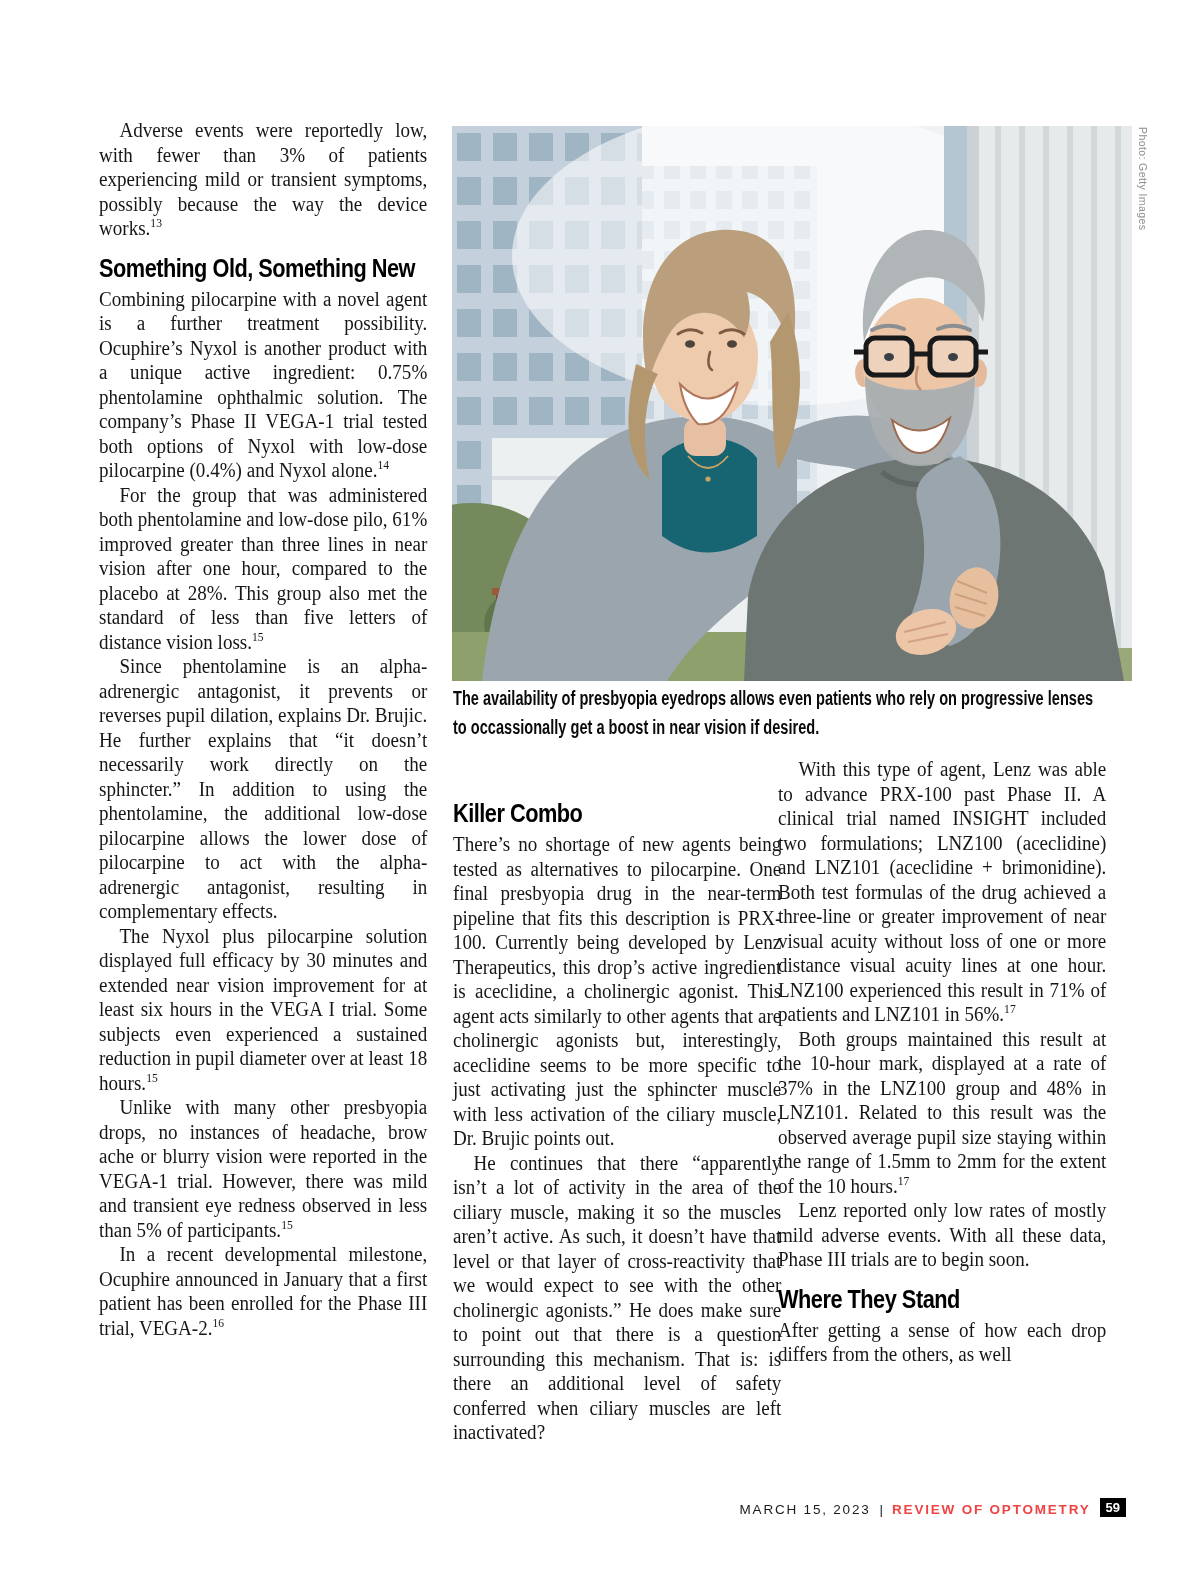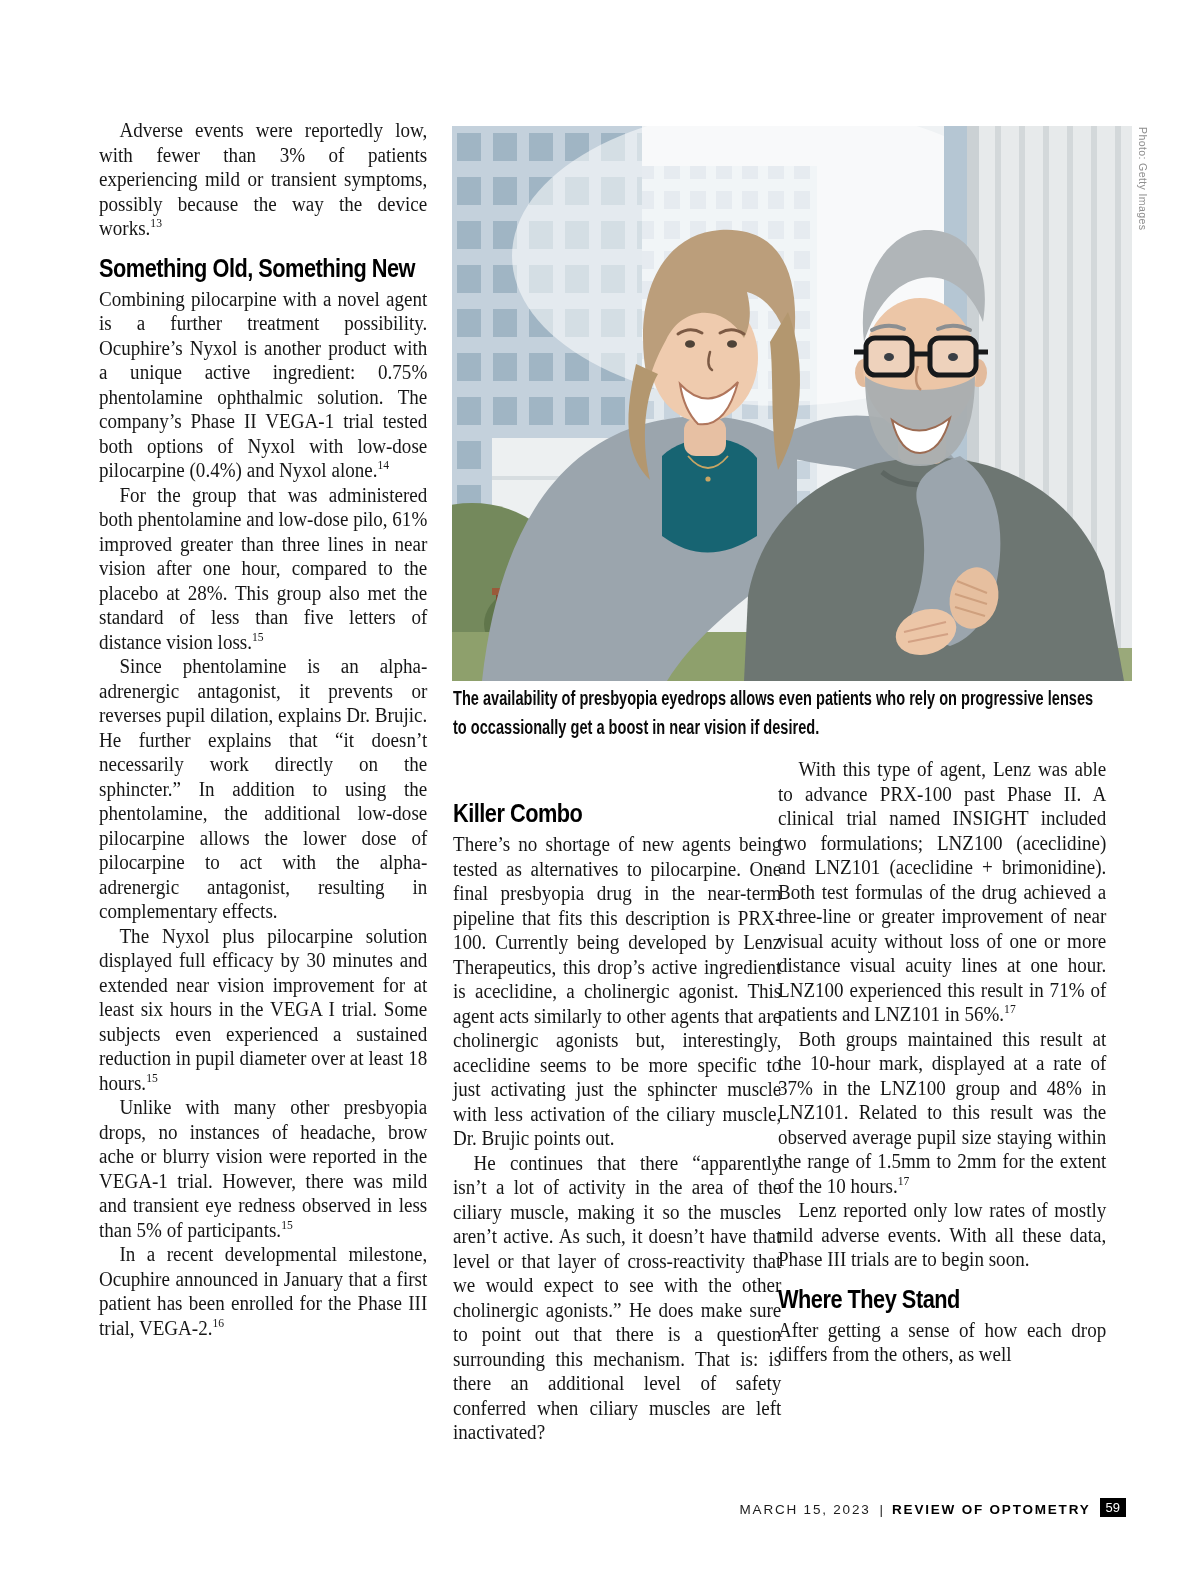--- a/index.html
+++ b/index.html
@@ -51,23 +51,23 @@
     font-size:20px;line-height:29px;letter-spacing:0;margin:0;text-align:left;
   }
 
   
   .footer{
     position:absolute;right:74px;top:1498px;display:flex;align-items:flex-end;gap:9px;
     font-family:"Liberation Sans", sans-serif;font-size:13.5px;color:#1c1c1c;
     letter-spacing:1.8px;white-space:nowrap;
   }
   .footer .sep{font-weight:400;color:#1c1c1c;letter-spacing:0;}
-  .footer .mag{font-weight:700;color:#000000;}
+  .footer .mag{font-weight:700;color:#ef4444;}
   .badge{
-    background:#000;color:#fff;font-weight:400;font-size:13px;
+    background:#000;color:#fff;font-weight:700;font-size:13px;
     padding:3px 6px;letter-spacing:0;line-height:1;
   }
 </style>
 </head>
 <body>
 
 <div class="page">
 
   <div class="col col-left">
     <div class="colinner">

